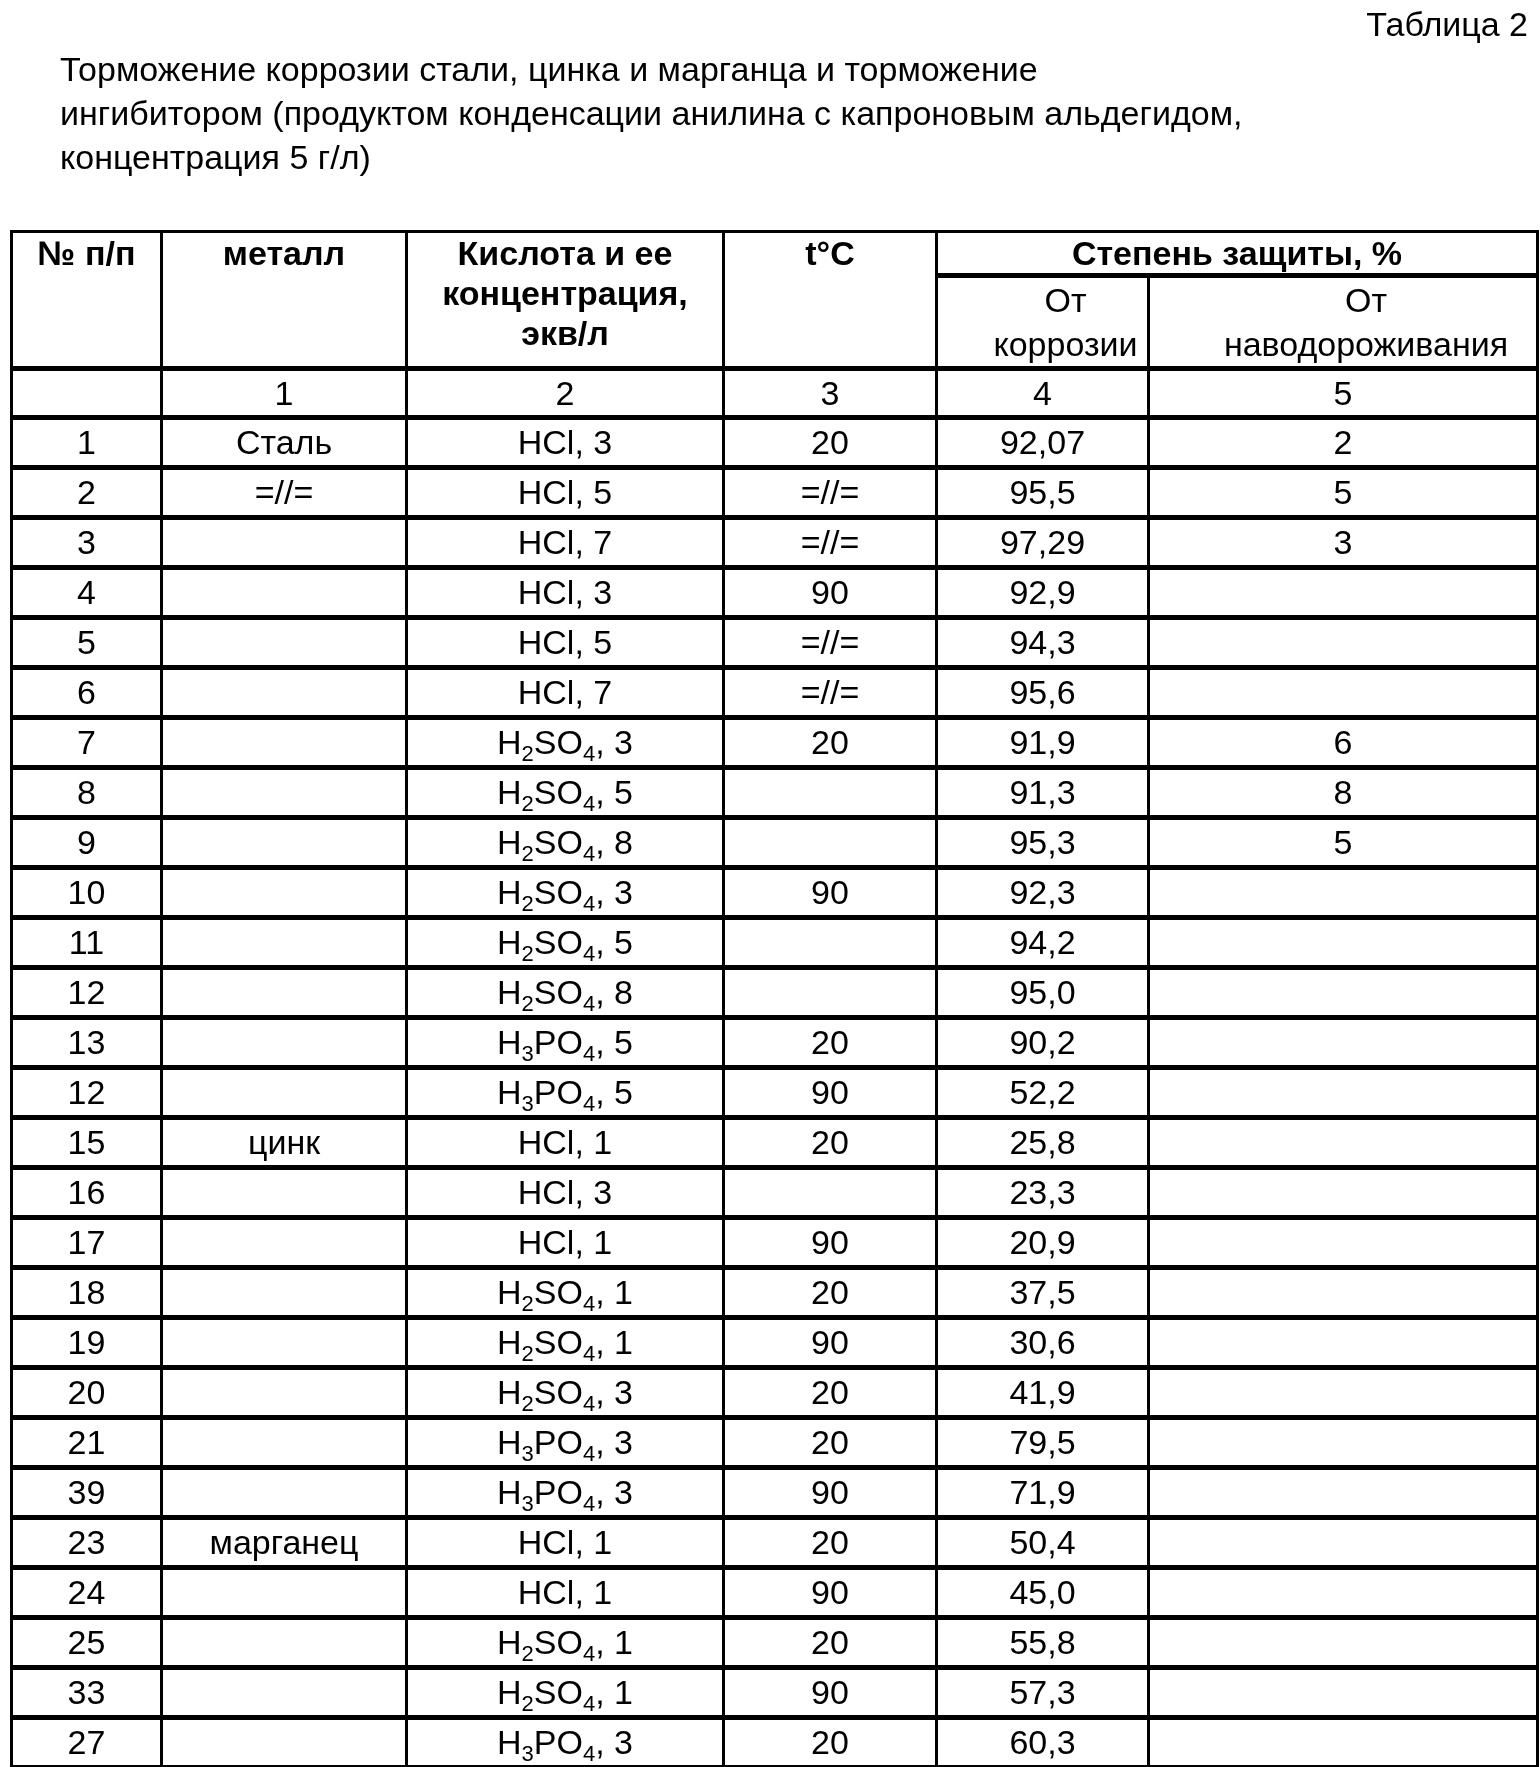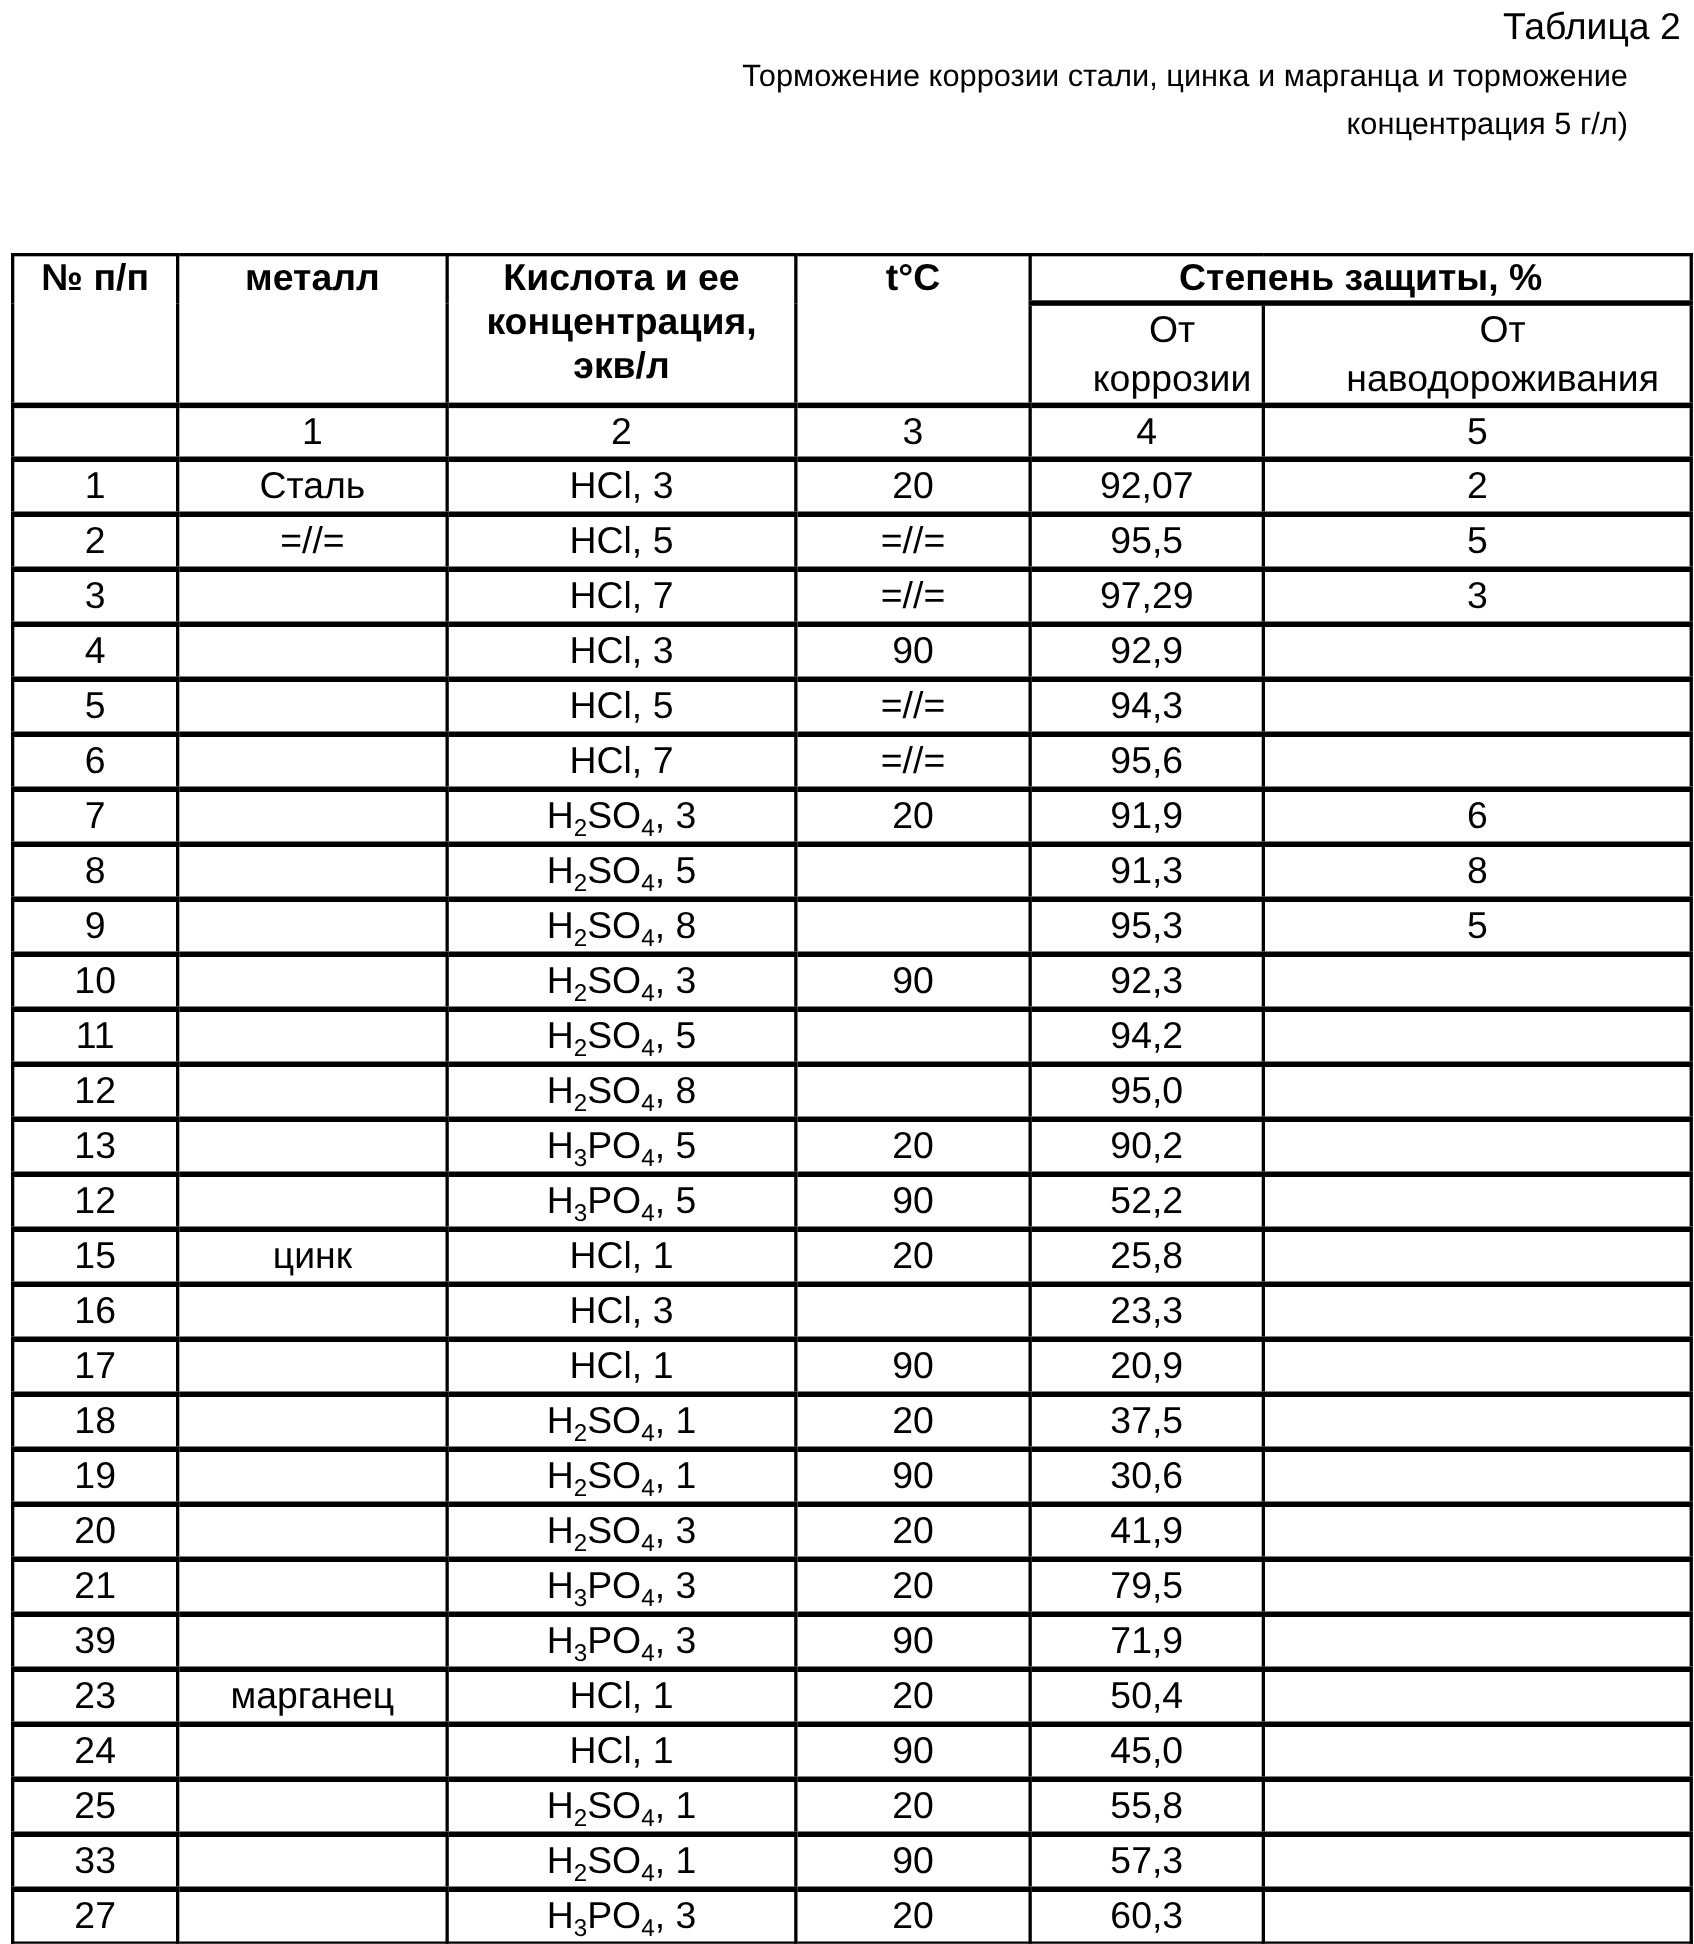--- a/index.html
+++ b/index.html
@@ -5,21 +5,21 @@
   html, body { margin: 0; padding: 0; background: #ffffff; }
   body {
     width: 1540px; height: 1767px; position: relative; overflow: hidden;
     font-family: "Liberation Sans", "DejaVu Sans", sans-serif; color: #000;
   }
   .table-label {
     position: absolute; right: 12px; top: 4px; font-size: 34px; line-height: 40px;
   }
   .doc-title {
     position: absolute; left: 60px; right: 60px; top: 47px;
-    text-align: right; font-size: 28px; line-height: 44px;
+    text-align: left; font-size: 34px; line-height: 44px;
   }
   table.data {
     position: absolute; left: 10px; top: 230px; width: 1526px;
     border-collapse: collapse; table-layout: fixed;
     font-size: 34px;
   }
   table.data td, table.data th {
     border: 3px solid #000; text-align: center; vertical-align: top;
     padding: 0; font-weight: normal; line-height: 44px;
   }
@@ -29,20 +29,21 @@
   table.data th.group-sub { line-height: 44px; border-top-width: 5px; padding-left: 46px; }
   sub { font-size: 22px; vertical-align: -7px; line-height: 0; }
 </style>
 </head>
 <body>
 
 <div class="table-label">Таблица 2</div>
 
 <div class="doc-title">
   <div>Торможение коррозии стали, цинка и марганца и торможение</div>
+  <div>ингибитором (продуктом конденсации анилина с капроновым альдегидом,</div>
   <div>концентрация 5 г/л)</div>
 </div>
 
 <table class="data">
   <colgroup>
     <col style="width:150px">
     <col style="width:245px">
     <col style="width:317px">
     <col style="width:213px">
     <col style="width:212px">

